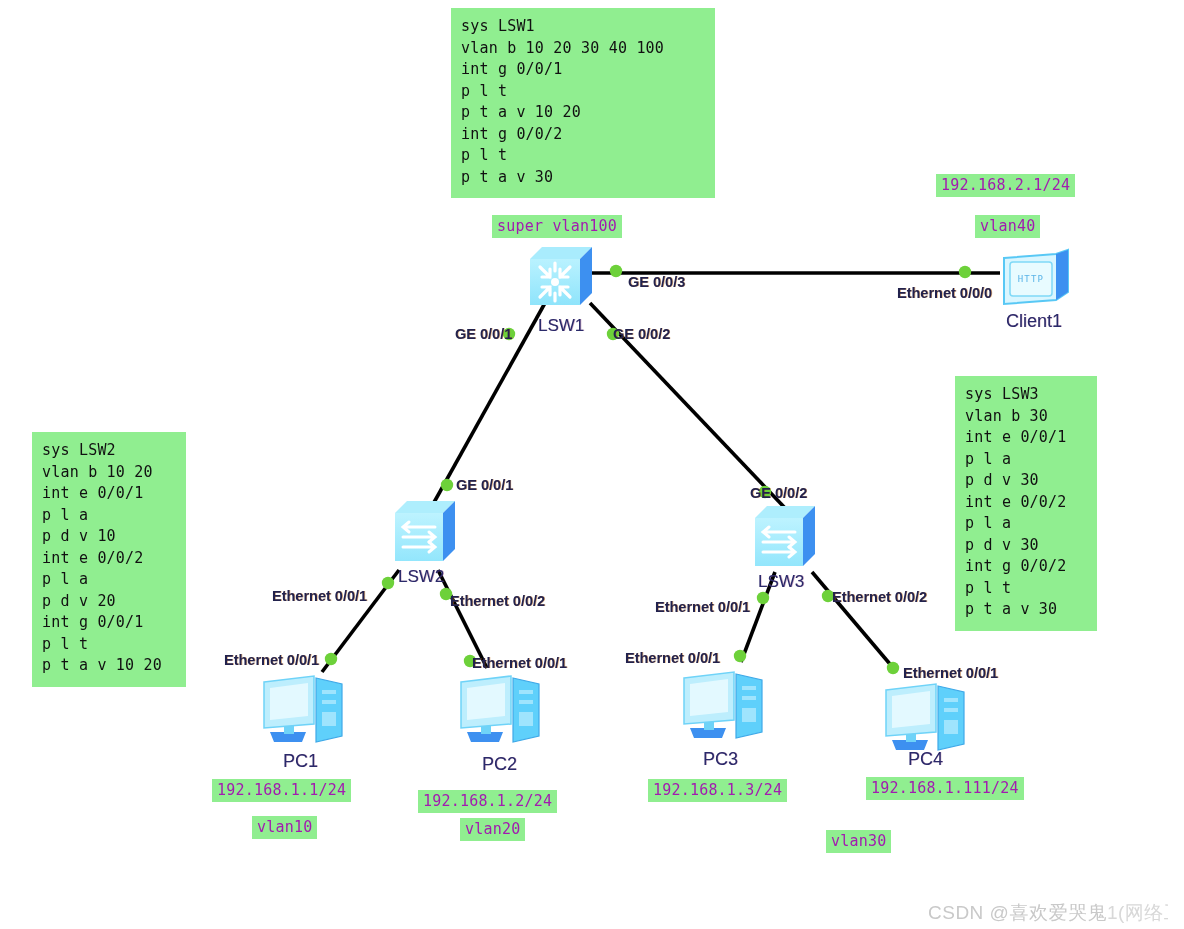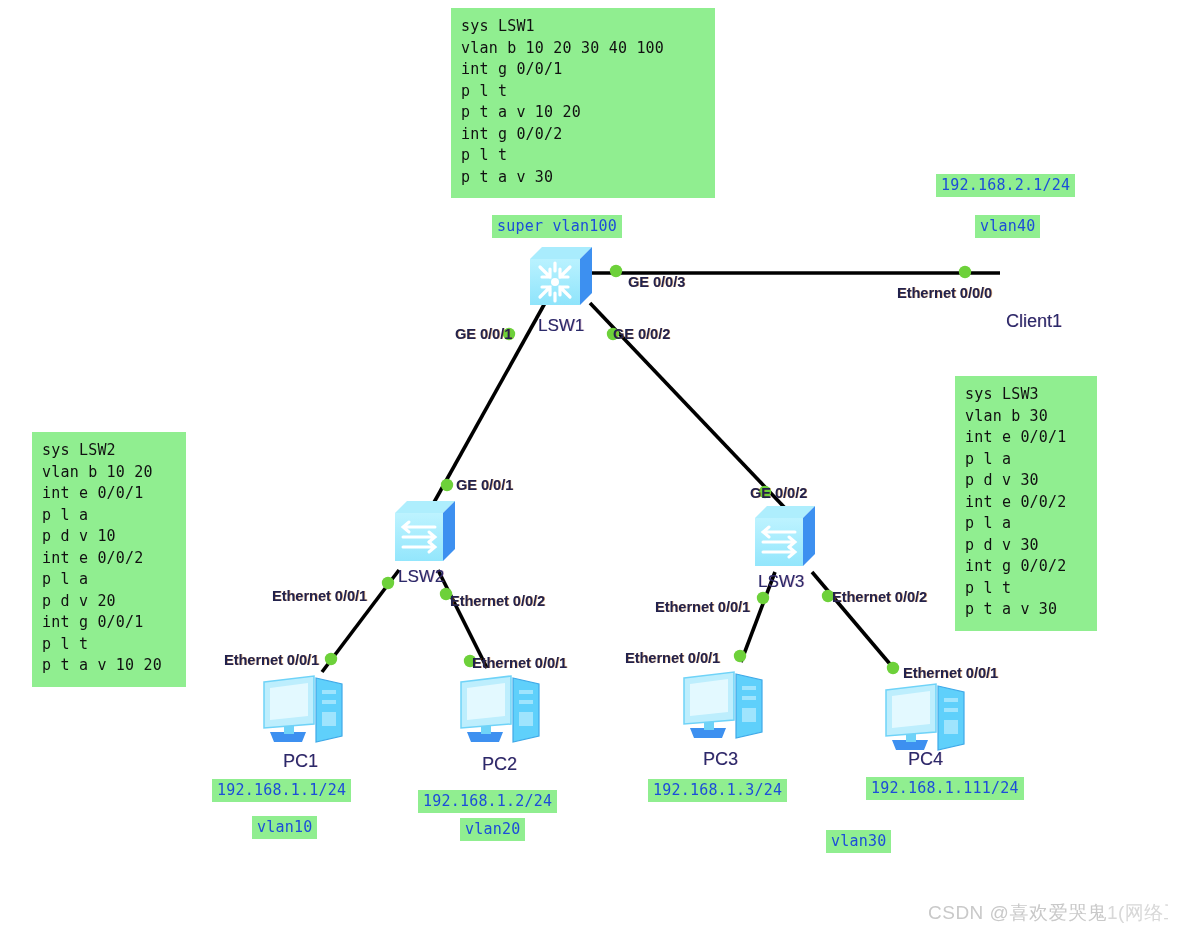--- a/index.html
+++ b/index.html
@@ -34,21 +34,21 @@
     font-size: 15px;
     line-height: 21.5px;
     white-space: pre;
     padding: 8px 10px 10px 10px;
     box-sizing: border-box;
     letter-spacing: 0.2px;
   }
   .tagbox {
     position: absolute;
     background: #90ee90;
-    color: #1d4ed8;
+    color: #a21caf;
     font-family: "DejaVu Sans Mono", "Liberation Mono", monospace;
     font-size: 15px;
     line-height: 19px;
     white-space: pre;
     padding: 2px 5px;
     box-sizing: border-box;
     letter-spacing: 0.2px;
   }
   
   .devlabel {
@@ -233,20 +233,28 @@
       <rect x="4" y="16" width="48" height="48" fill="url(#l2face3)"></rect>
       <g stroke="#ffffff" stroke-width="3" fill="none" stroke-linecap="round">
         <path d="M44,30 L12,30 M18,25 L12,30 L18,35"></path>
         <path d="M12,40 L44,40 M38,35 L44,40 L38,45"></path>
         <path d="M12,50 L44,50 M38,45 L44,50 L38,55"></path>
       </g>
     </svg>
   </div>
   <div class="devlabel" style="left:758px; top:572px;">LSW3</div>
 
+  <div class="device" style="left:998px; top:248px;">
+    <svg width="76" height="62" viewBox="0 0 76 62">
+      <polygon points="6,10 58,6 70,2 70,44 58,52 6,56" fill="#d9f6ff" stroke="#58c8f5" stroke-width="2"></polygon>
+      <polygon points="58,6 70,2 70,44 58,52" fill="#3d90f0"></polygon>
+      <rect x="12" y="14" width="42" height="34" rx="3" fill="#e8fbff" stroke="#7fd9f7" stroke-width="1.5"></rect>
+      <text x="33" y="34" font-family="DejaVu Sans Mono, monospace" font-size="9" fill="#5ab4e8" text-anchor="middle" letter-spacing="1.2">HTTP</text>
+    </svg>
+  </div>
   <div class="devlabel" style="left:1006px; top:311px; font-size:18px;">Client1</div>
 
   <div class="device" style="left:258px; top:672px;">
     <svg width="92" height="78" viewBox="0 0 92 78">
       <polygon points="58,6 84,12 84,64 58,70" fill="#5fd0fb"></polygon>
       <polygon points="58,6 84,12 84,64 58,70" fill="none" stroke="#3fa9e8" stroke-width="1.2"></polygon>
       <rect x="64" y="18" width="14" height="4" fill="#9fe4fd"></rect>
       <rect x="64" y="28" width="14" height="4" fill="#9fe4fd"></rect>
       <rect x="64" y="40" width="14" height="14" fill="#9fe4fd"></rect>
       <polygon points="12,60 48,60 44,70 16,70" fill="#3d90f0"></polygon>

